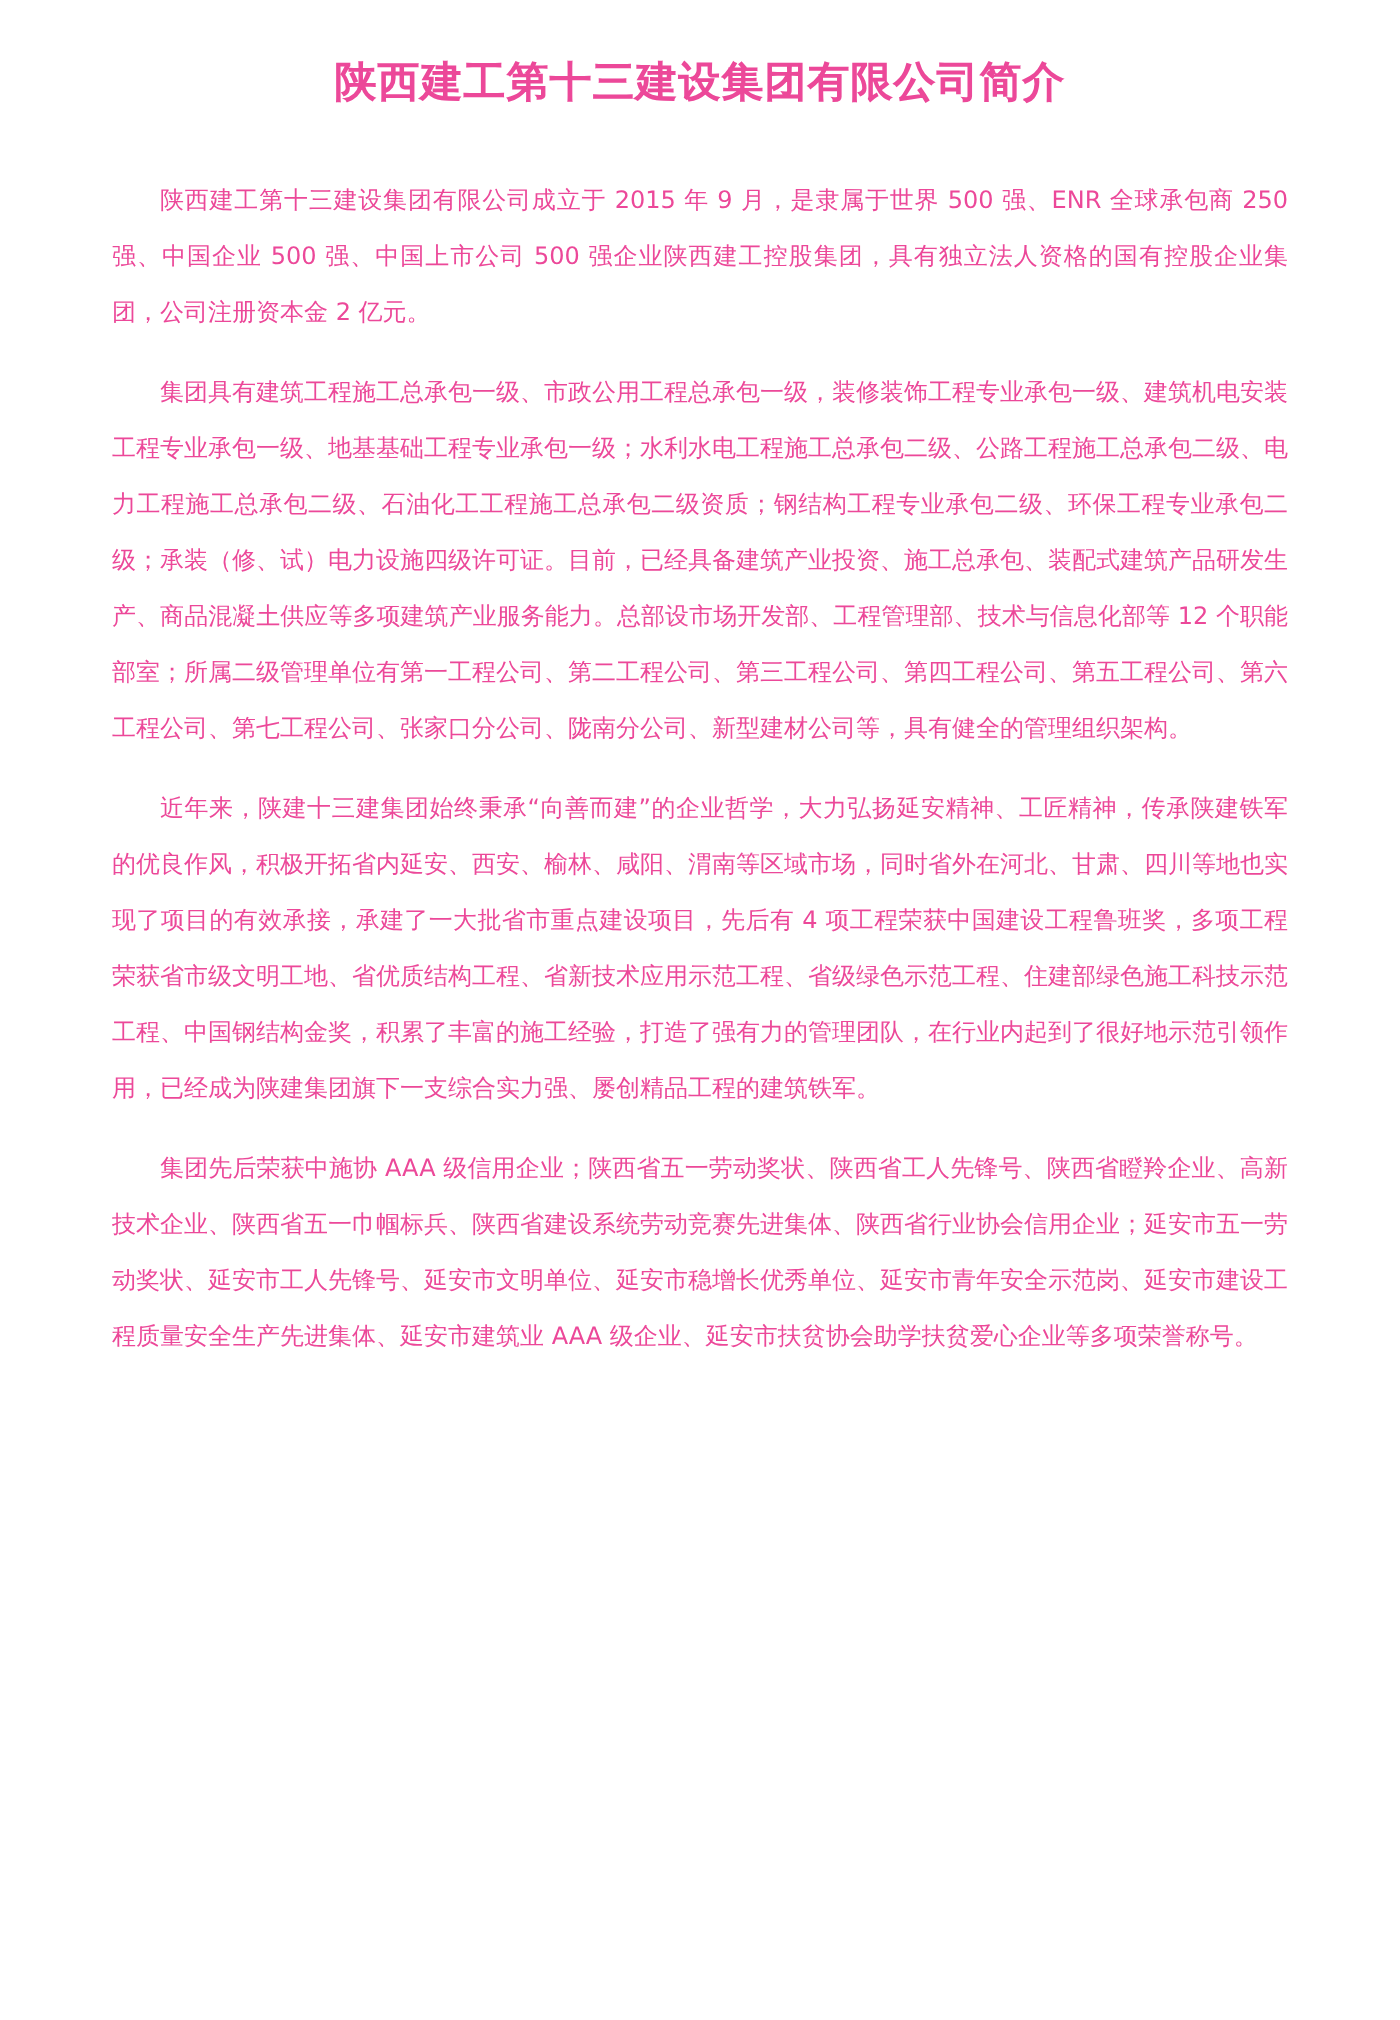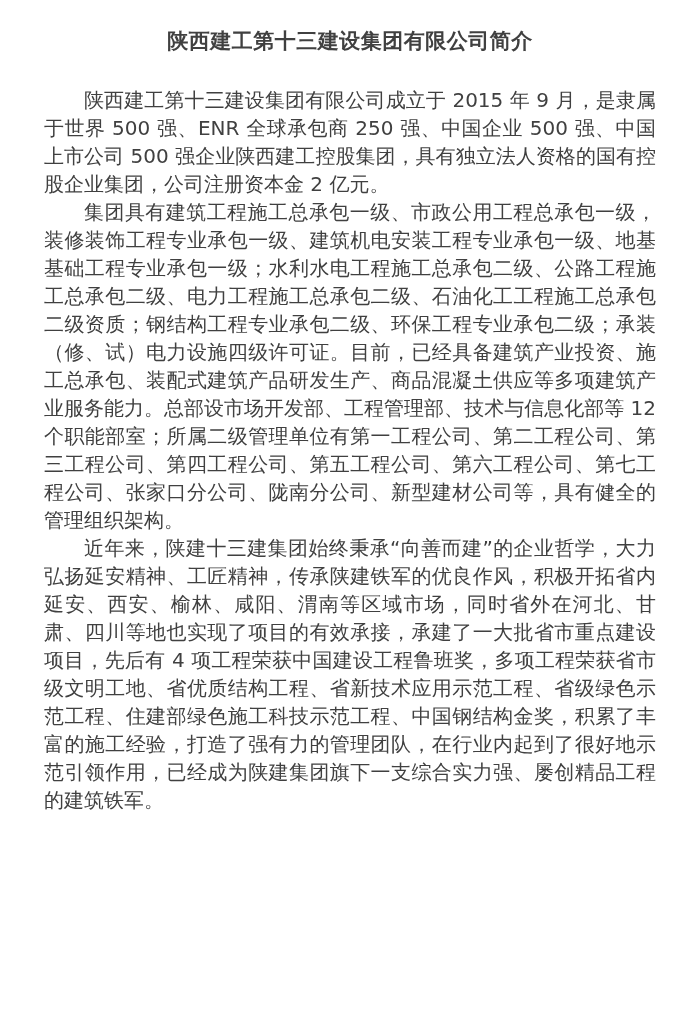--- a/index.html
+++ b/index.html
@@ -6,47 +6,48 @@
     margin: 0;
     padding: 0;
     background: #ffffff;
   }
   .page {
     position: relative;
     width: 700px;
     height: 1010px;
     margin: 0 auto;
     background: #ffffff;
-    color: #404040;
+    color: #ec4899;
     font-family: "DejaVu Sans", "Liberation Sans", sans-serif;
     box-sizing: border-box;
     padding: 26px 44px 20px 44px;
     overflow: hidden;
   }
   .doc-title {
     margin: 0 0 30px 0;
     font-size: 21px;
     line-height: 30px;
     font-weight: 700;
     text-align: center;
     letter-spacing: 0.5px;
   }
   .doc-body p {
-    margin: 0;
-    font-size: 20px;
+    margin: 12px;
+    font-size: 12px;
     line-height: 28px;
     text-indent: 2em;
     text-align: justify;
     text-justify: inter-ideograph;
     word-break: break-all;
   }
 </style>
 </head>
 <body>
 
 <div class="page">
   <h1 class="doc-title">陕西建工第十三建设集团有限公司简介</h1>
   <div class="doc-body">
     <p>陕西建工第十三建设集团有限公司成立于 2015 年 9 月，是隶属于世界 500 强、ENR 全球承包商 250 强、中国企业 500 强、中国上市公司 500 强企业陕西建工控股集团，具有独立法人资格的国有控股企业集团，公司注册资本金 2 亿元。</p>
     <p>集团具有建筑工程施工总承包一级、市政公用工程总承包一级，装修装饰工程专业承包一级、建筑机电安装工程专业承包一级、地基基础工程专业承包一级；水利水电工程施工总承包二级、公路工程施工总承包二级、电力工程施工总承包二级、石油化工工程施工总承包二级资质；钢结构工程专业承包二级、环保工程专业承包二级；承装（修、试）电力设施四级许可证。目前，已经具备建筑产业投资、施工总承包、装配式建筑产品研发生产、商品混凝土供应等多项建筑产业服务能力。总部设市场开发部、工程管理部、技术与信息化部等 12 个职能部室；所属二级管理单位有第一工程公司、第二工程公司、第三工程公司、第四工程公司、第五工程公司、第六工程公司、第七工程公司、张家口分公司、陇南分公司、新型建材公司等，具有健全的管理组织架构。</p>
     <p>近年来，陕建十三建集团始终秉承“向善而建”的企业哲学，大力弘扬延安精神、工匠精神，传承陕建铁军的优良作风，积极开拓省内延安、西安、榆林、咸阳、渭南等区域市场，同时省外在河北、甘肃、四川等地也实现了项目的有效承接，承建了一大批省市重点建设项目，先后有 4 项工程荣获中国建设工程鲁班奖，多项工程荣获省市级文明工地、省优质结构工程、省新技术应用示范工程、省级绿色示范工程、住建部绿色施工科技示范工程、中国钢结构金奖，积累了丰富的施工经验，打造了强有力的管理团队，在行业内起到了很好地示范引领作用，已经成为陕建集团旗下一支综合实力强、屡创精品工程的建筑铁军。</p>
+    <p>集团先后荣获中施协 AAA 级信用企业；陕西省五一劳动奖状、陕西省工人先锋号、陕西省瞪羚企业、高新技术企业、陕西省五一巾帼标兵、陕西省建设系统劳动竞赛先进集体、陕西省行业协会信用企业；延安市五一劳动奖状、延安市工人先锋号、延安市文明单位、延安市稳增长优秀单位、延安市青年安全示范岗、延安市建设工程质量安全生产先进集体、延安市建筑业 AAA 级企业、延安市扶贫协会助学扶贫爱心企业等多项荣誉称号。</p>
   </div>
 </div>
 
 </body></html>

